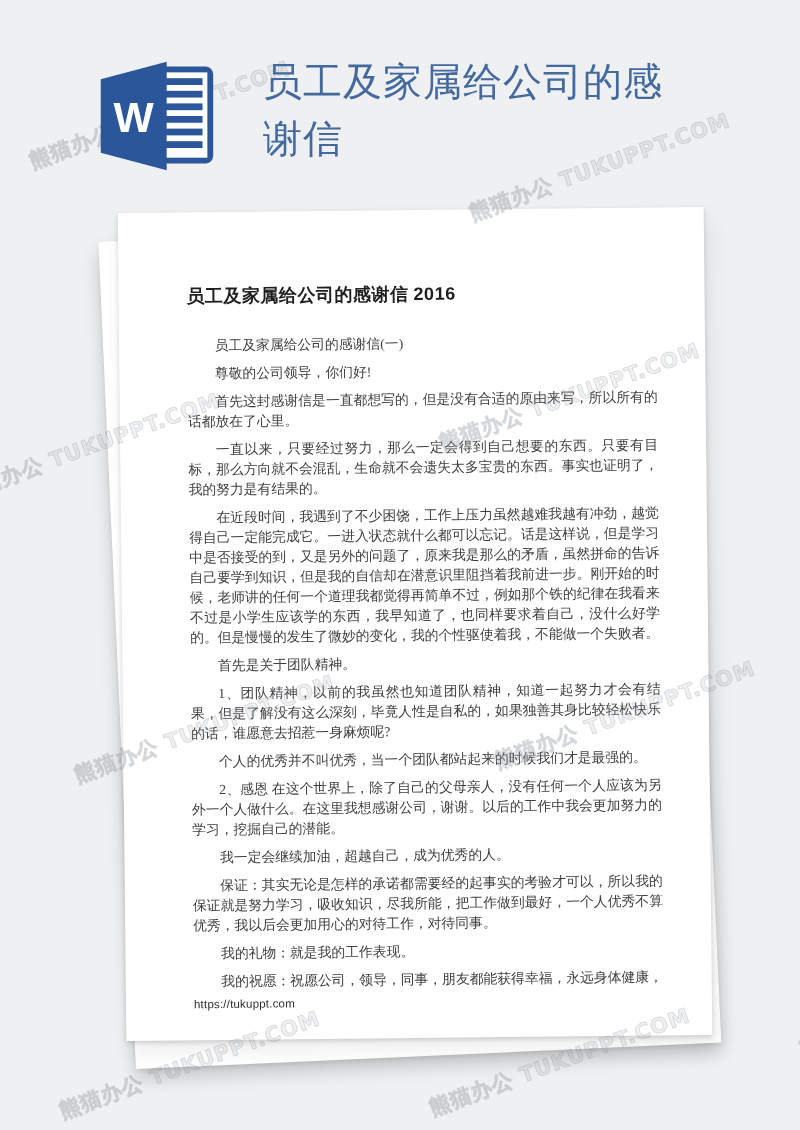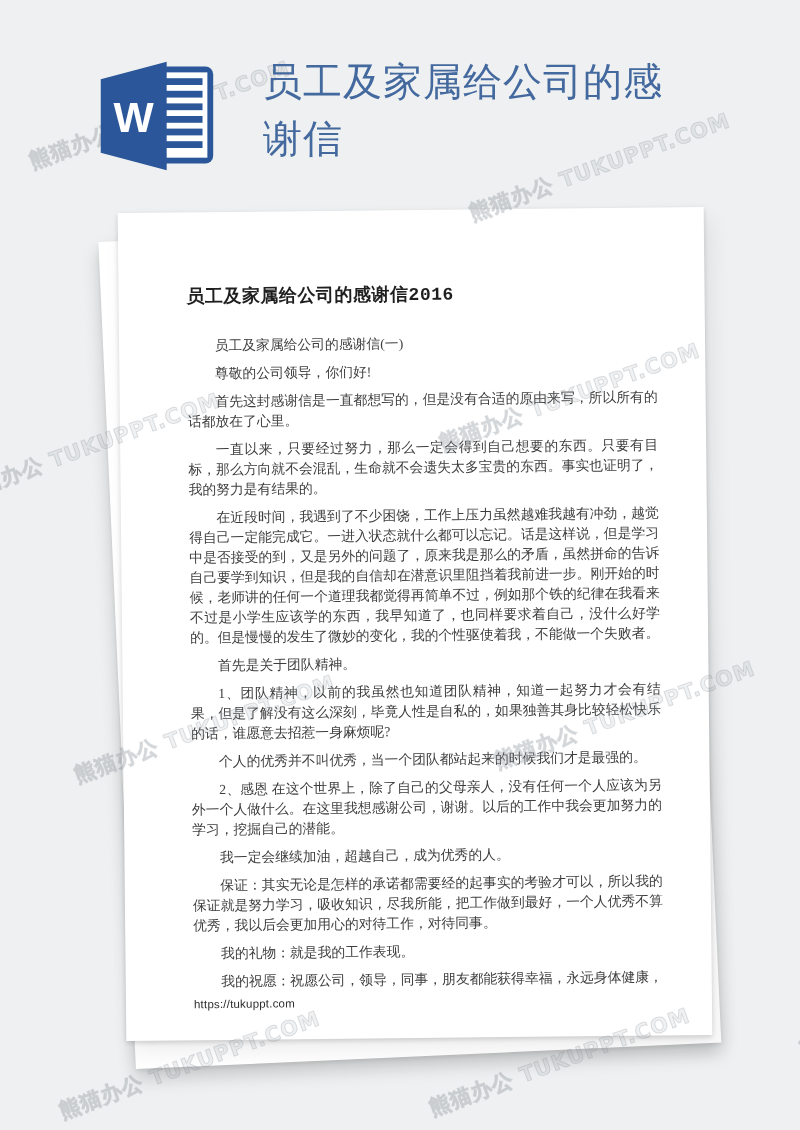--- a/index.html
+++ b/index.html
@@ -43,21 +43,21 @@
   .doc {
     position: absolute; inset: 0;
     padding: 72px 48px 0 68px;
     font-family: "Liberation Serif", "DejaVu Serif", serif;
     color: #3d3d3d;
   }
   .doc-title {
     font-size: 18px; font-weight: bold; color: #1f1f1f;
     letter-spacing: 0.5px; margin-bottom: 28px;
   }
-  .doc-title .year { font-family: Liberation Mono, monospace; }
+  .doc-title .year { font-family: Liberation Sans, sans-serif; margin-left: 5px; }
   .doc-body { font-size: 13.8px; line-height: 20px; }
   .doc-body p {
     text-indent: 2em; text-align: justify;
     margin: 0 0 8px 0;
   }
   .doc-footer {
     position: absolute; left: 68px; bottom: 30px;
     font-family: "Liberation Sans", sans-serif;
     font-size: 11.5px; color: #2b2b2b; letter-spacing: 0.2px;
   }

